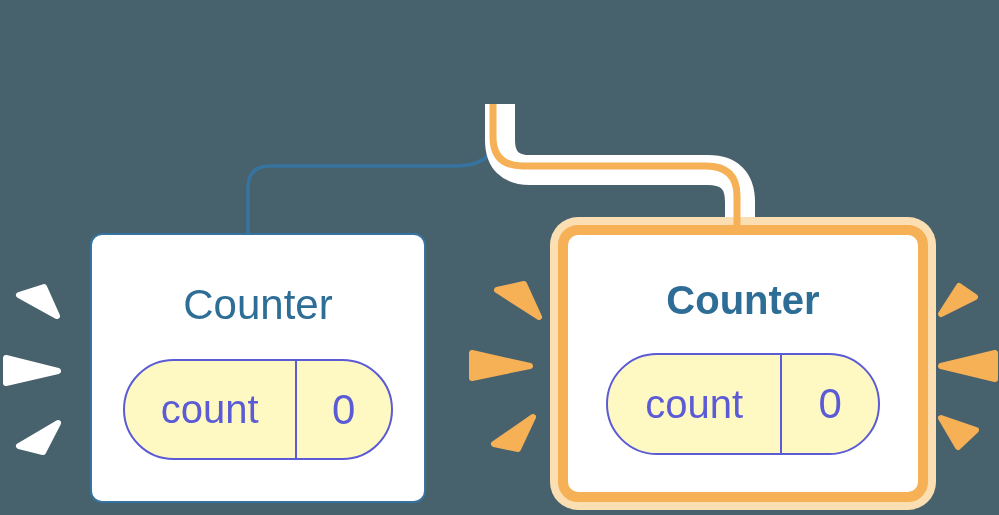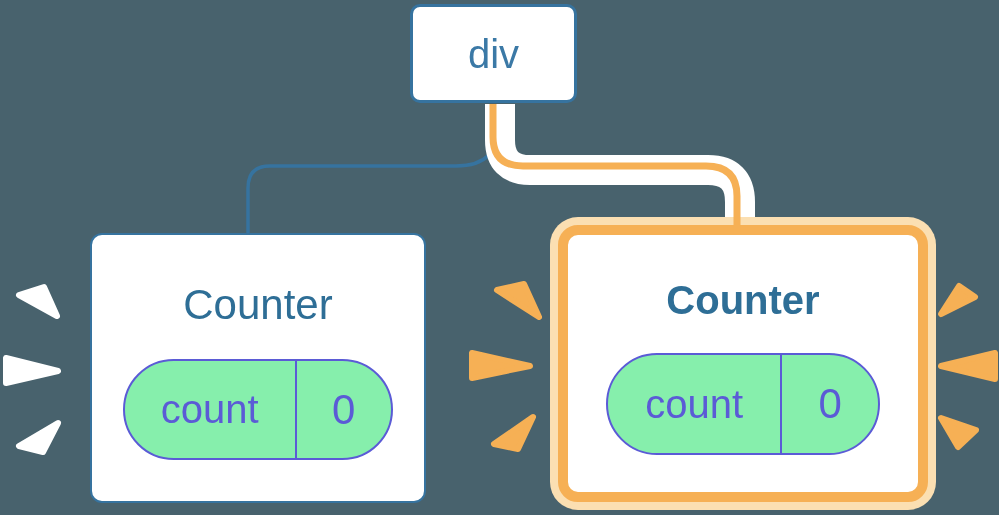--- a/index.html
+++ b/index.html
@@ -36,21 +36,21 @@
   }
   .card-title {
     color:#2E6E96; line-height:1.15; white-space:nowrap;
   }
   .card-left  .card-title { font-size:42px; font-weight:500; }
   .card-right .card-title { font-size:40px; font-weight:700; }
   
   .pill {
     display:flex; align-items:stretch;
     border:2.5px solid #5B5BD6; border-radius:999px;
-    background:#86efac; overflow:hidden;
+    background:#fef9c3; overflow:hidden;
   }
   .card-left  .pill { width:270px; height:101px; }
   .card-right .pill { width:274px; height:102px; }
   .pill-key {
     flex:0 0 64.5%;
     display:flex; align-items:center; justify-content:center;
     border-right:2.5px solid #5B5BD6;
     color:#5B5BD6; font-size:40px; font-weight:400;
   }
   .pill-value {
@@ -62,23 +62,20 @@
   .overlay {
     position:absolute; left:0; top:0; width:999px; height:515px;
     z-index:5; pointer-events:none;
   }
 </style>
 </head>
 <body>
 
 <div class="stage">
 
-  <div class="root-node">
-    <span class="label">div</span>
-  </div>
 
   <div class="card card-left">
     <div class="card-title">Counter</div>
     <div class="pill">
       <div class="pill-key">count</div>
       <div class="pill-value">0</div>
     </div>
   </div>
 
   <div class="card card-right">

